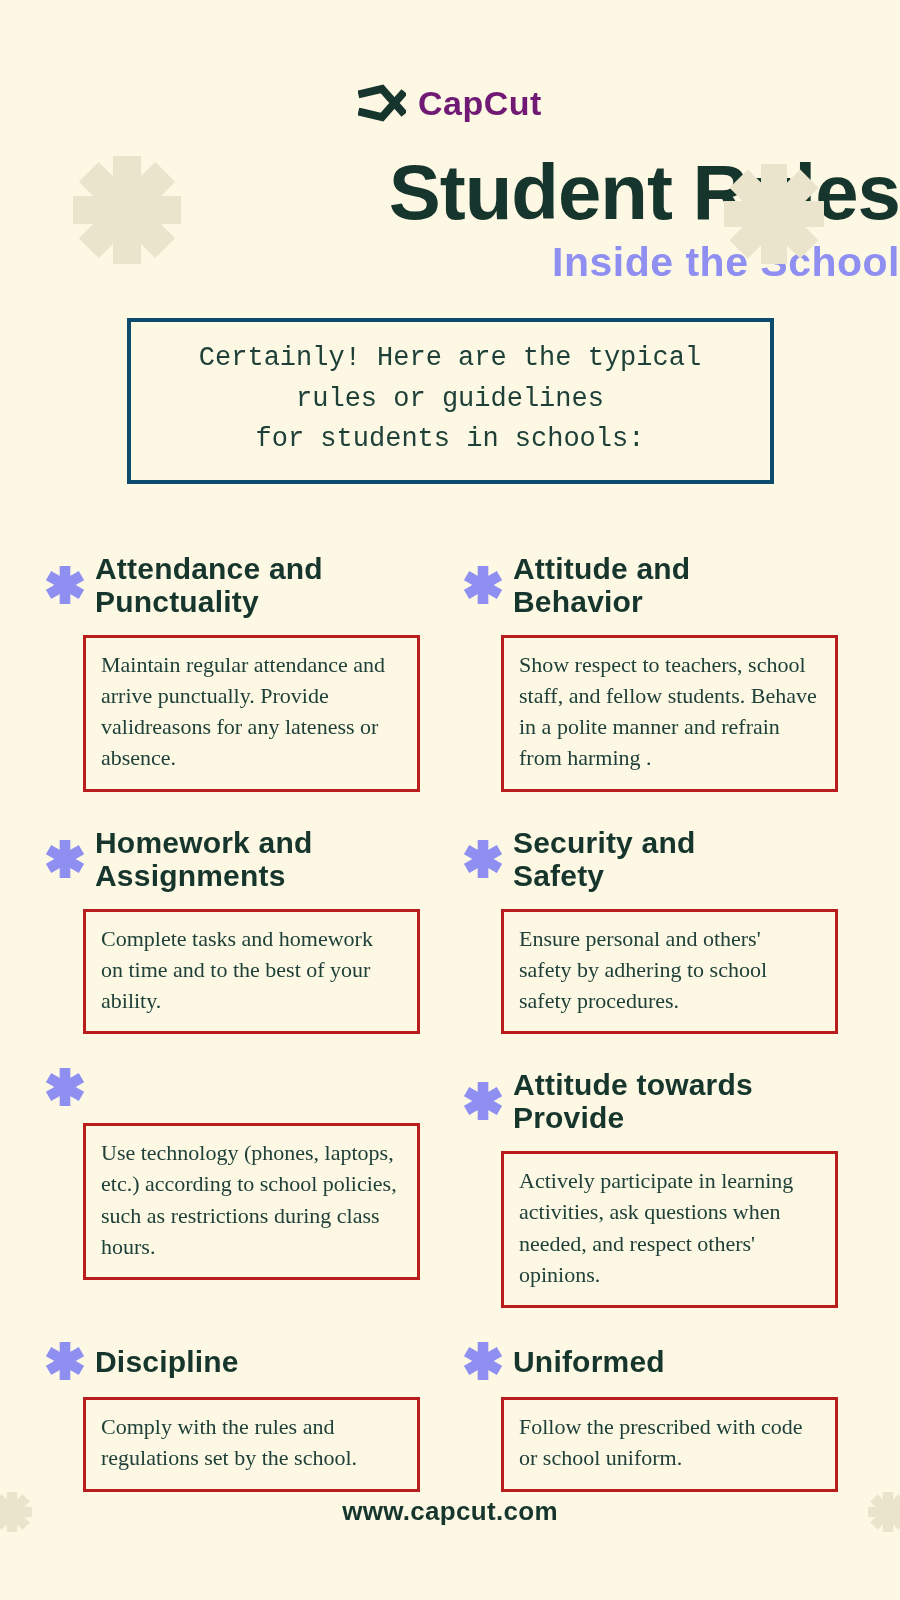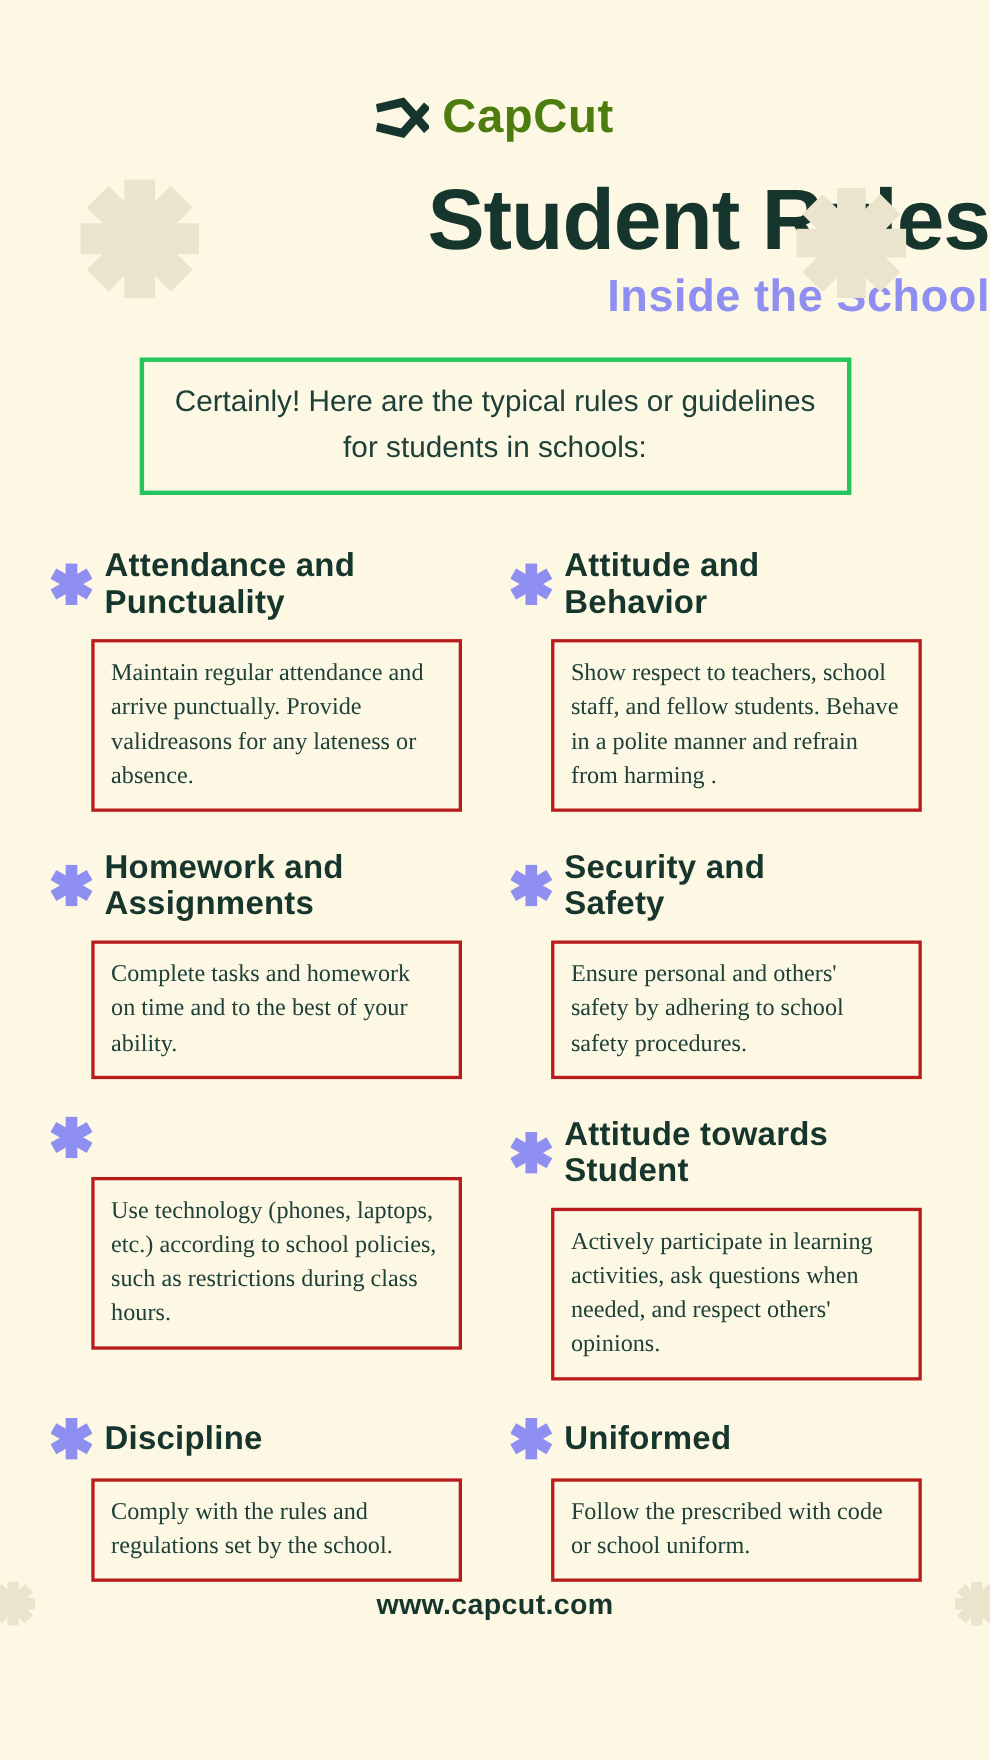--- a/index.html
+++ b/index.html
@@ -5,42 +5,42 @@
   html,body { margin:0; padding:0; }
   body {
     width:900px; height:1600px;
     background:#fdf8e3;
     font-family:"Liberation Sans", sans-serif;
     overflow:hidden;
     position:relative;
   }
   .logo-row { display:flex; justify-content:center; align-items:center; gap:12px; padding-top:82px; }
   .logo-mark { width:48px; height:42px; display:block; }
-  .logo-text { font-size:43px; font-weight:800; color:#4d7c0f; letter-spacing:0.5px; }
+  .logo-text { font-size:34px; font-weight:800; color:#701a75; letter-spacing:0.5px; }
 
   .title-wrap { position:relative; text-align:right; margin-top:28px; }
   .deco-left  { position:absolute; left:73px;  top:4px;  width:108px; height:108px; }
   .deco-right { position:absolute; right:76px; top:12px; width:100px; height:100px; }
   .main-title { margin:0; font-size:78px; font-weight:800; color:#16352d; letter-spacing:-1px; line-height:1.04; }
   .subtitle   { margin:6px 0 0; font-size:41px; font-weight:800; color:#8f8ff2; letter-spacing:0.5px;padding-left:27px; }
 
   .intro-box {
     width:591px; margin:32px auto 0;
-    border:4px solid #22c55e;
+    border:4px solid #0c4a6e;
     padding:16px 24px 20px;
     text-align:center;
-    font-family:Liberation Sans, sans-serif;
+    font-family:Liberation Mono, monospace;
     font-size:27px; line-height:1.5; color:#1e4039;
     white-space:pre-line;
   }
 
   .grid {
     display:grid; grid-template-columns:1fr 1fr;
     column-gap:44px; row-gap:34px;
-    margin:48px 62px 0 46px;
+    margin:68px 62px 0 46px;
   }
   .sec-head { display:flex; align-items:center; gap:11px; margin-bottom:17px; }
   .ast-sec  { width:38px; height:38px; flex:0 0 auto; }
   .sec-title{
     margin:0; font-size:30px; font-weight:800; color:#16352d;
     line-height:1.1; white-space:pre-line; letter-spacing:0.2px;
   }
   .sec-box {
     margin-left:37px;
     border:3px solid #b91c1c;
@@ -170,21 +170,21 @@
 such as restrictions during class
 hours.</div>
   </section>
 
   <section class="section">
     <div class="sec-head">
       <svg class="ast-sec">
           <use href="#ast6"></use>
         </svg>
       <h3 class="sec-title">Attitude towards
-Student</h3>
+Provide</h3>
     </div>
     <div class="sec-box">Actively participate in learning
 activities, ask questions when
 needed, and respect others'
 opinions.</div>
   </section>
 
   <section class="section">
     <div class="sec-head">
       <svg class="ast-sec">

